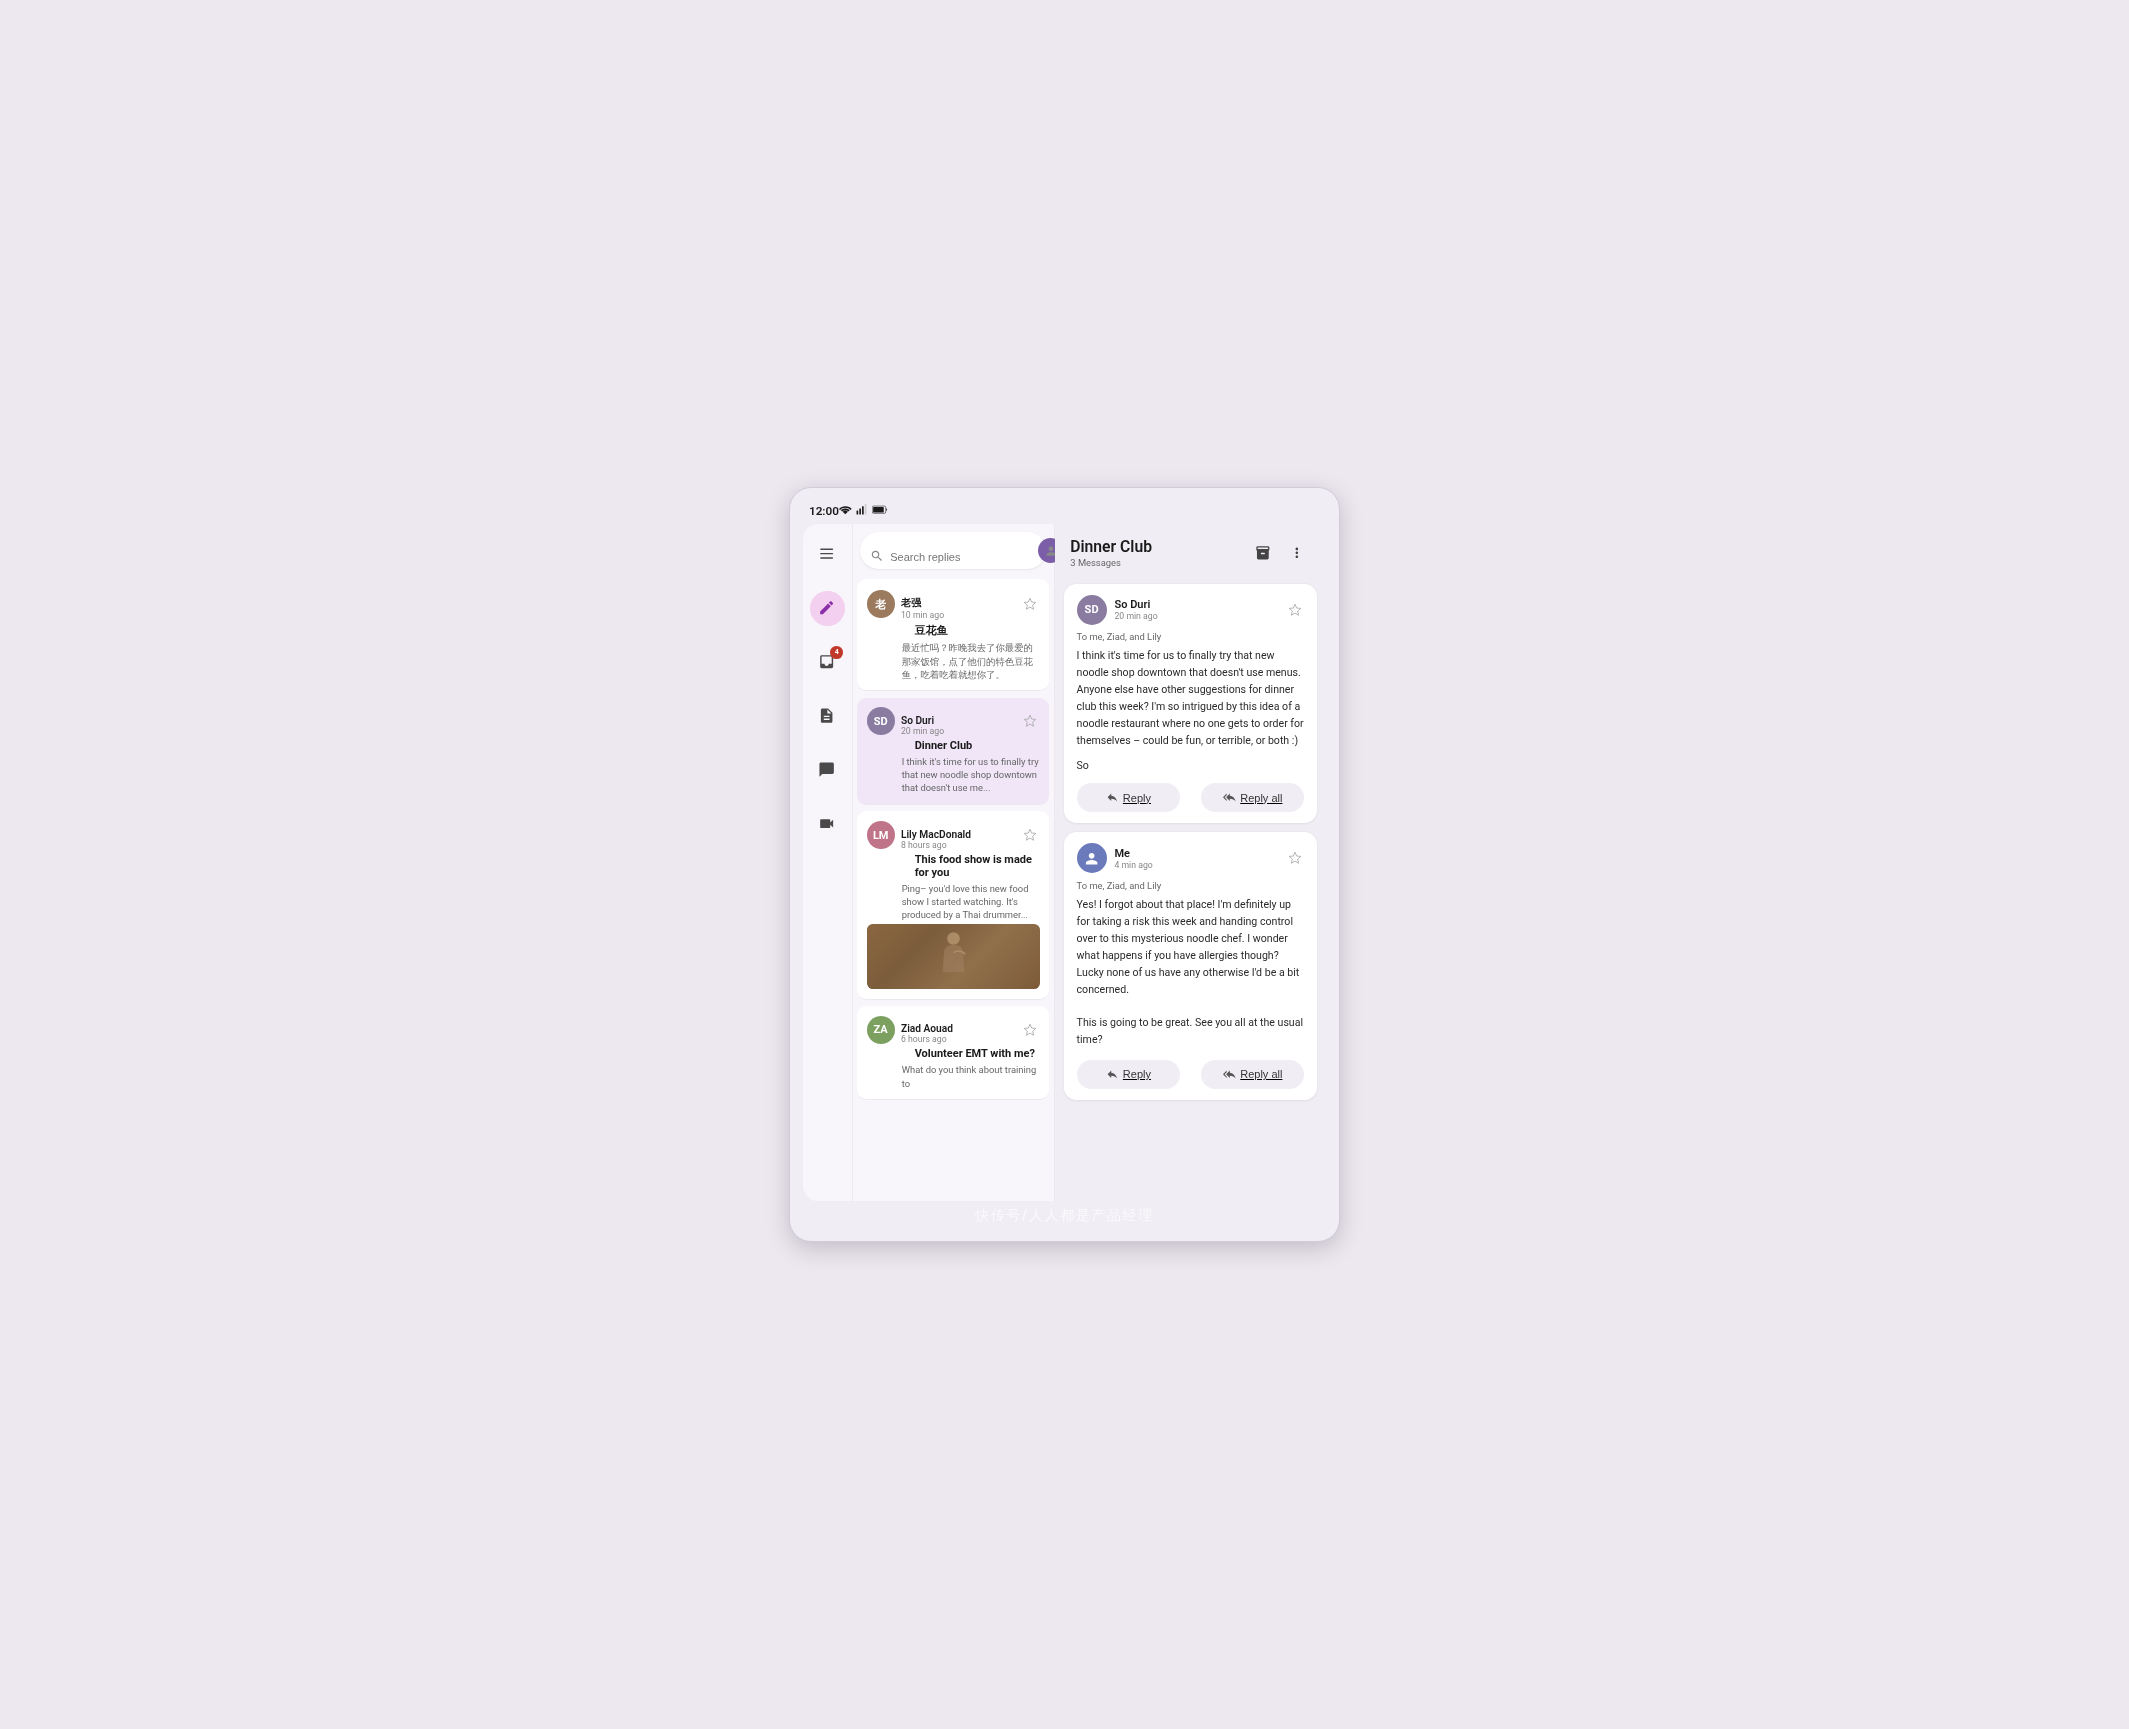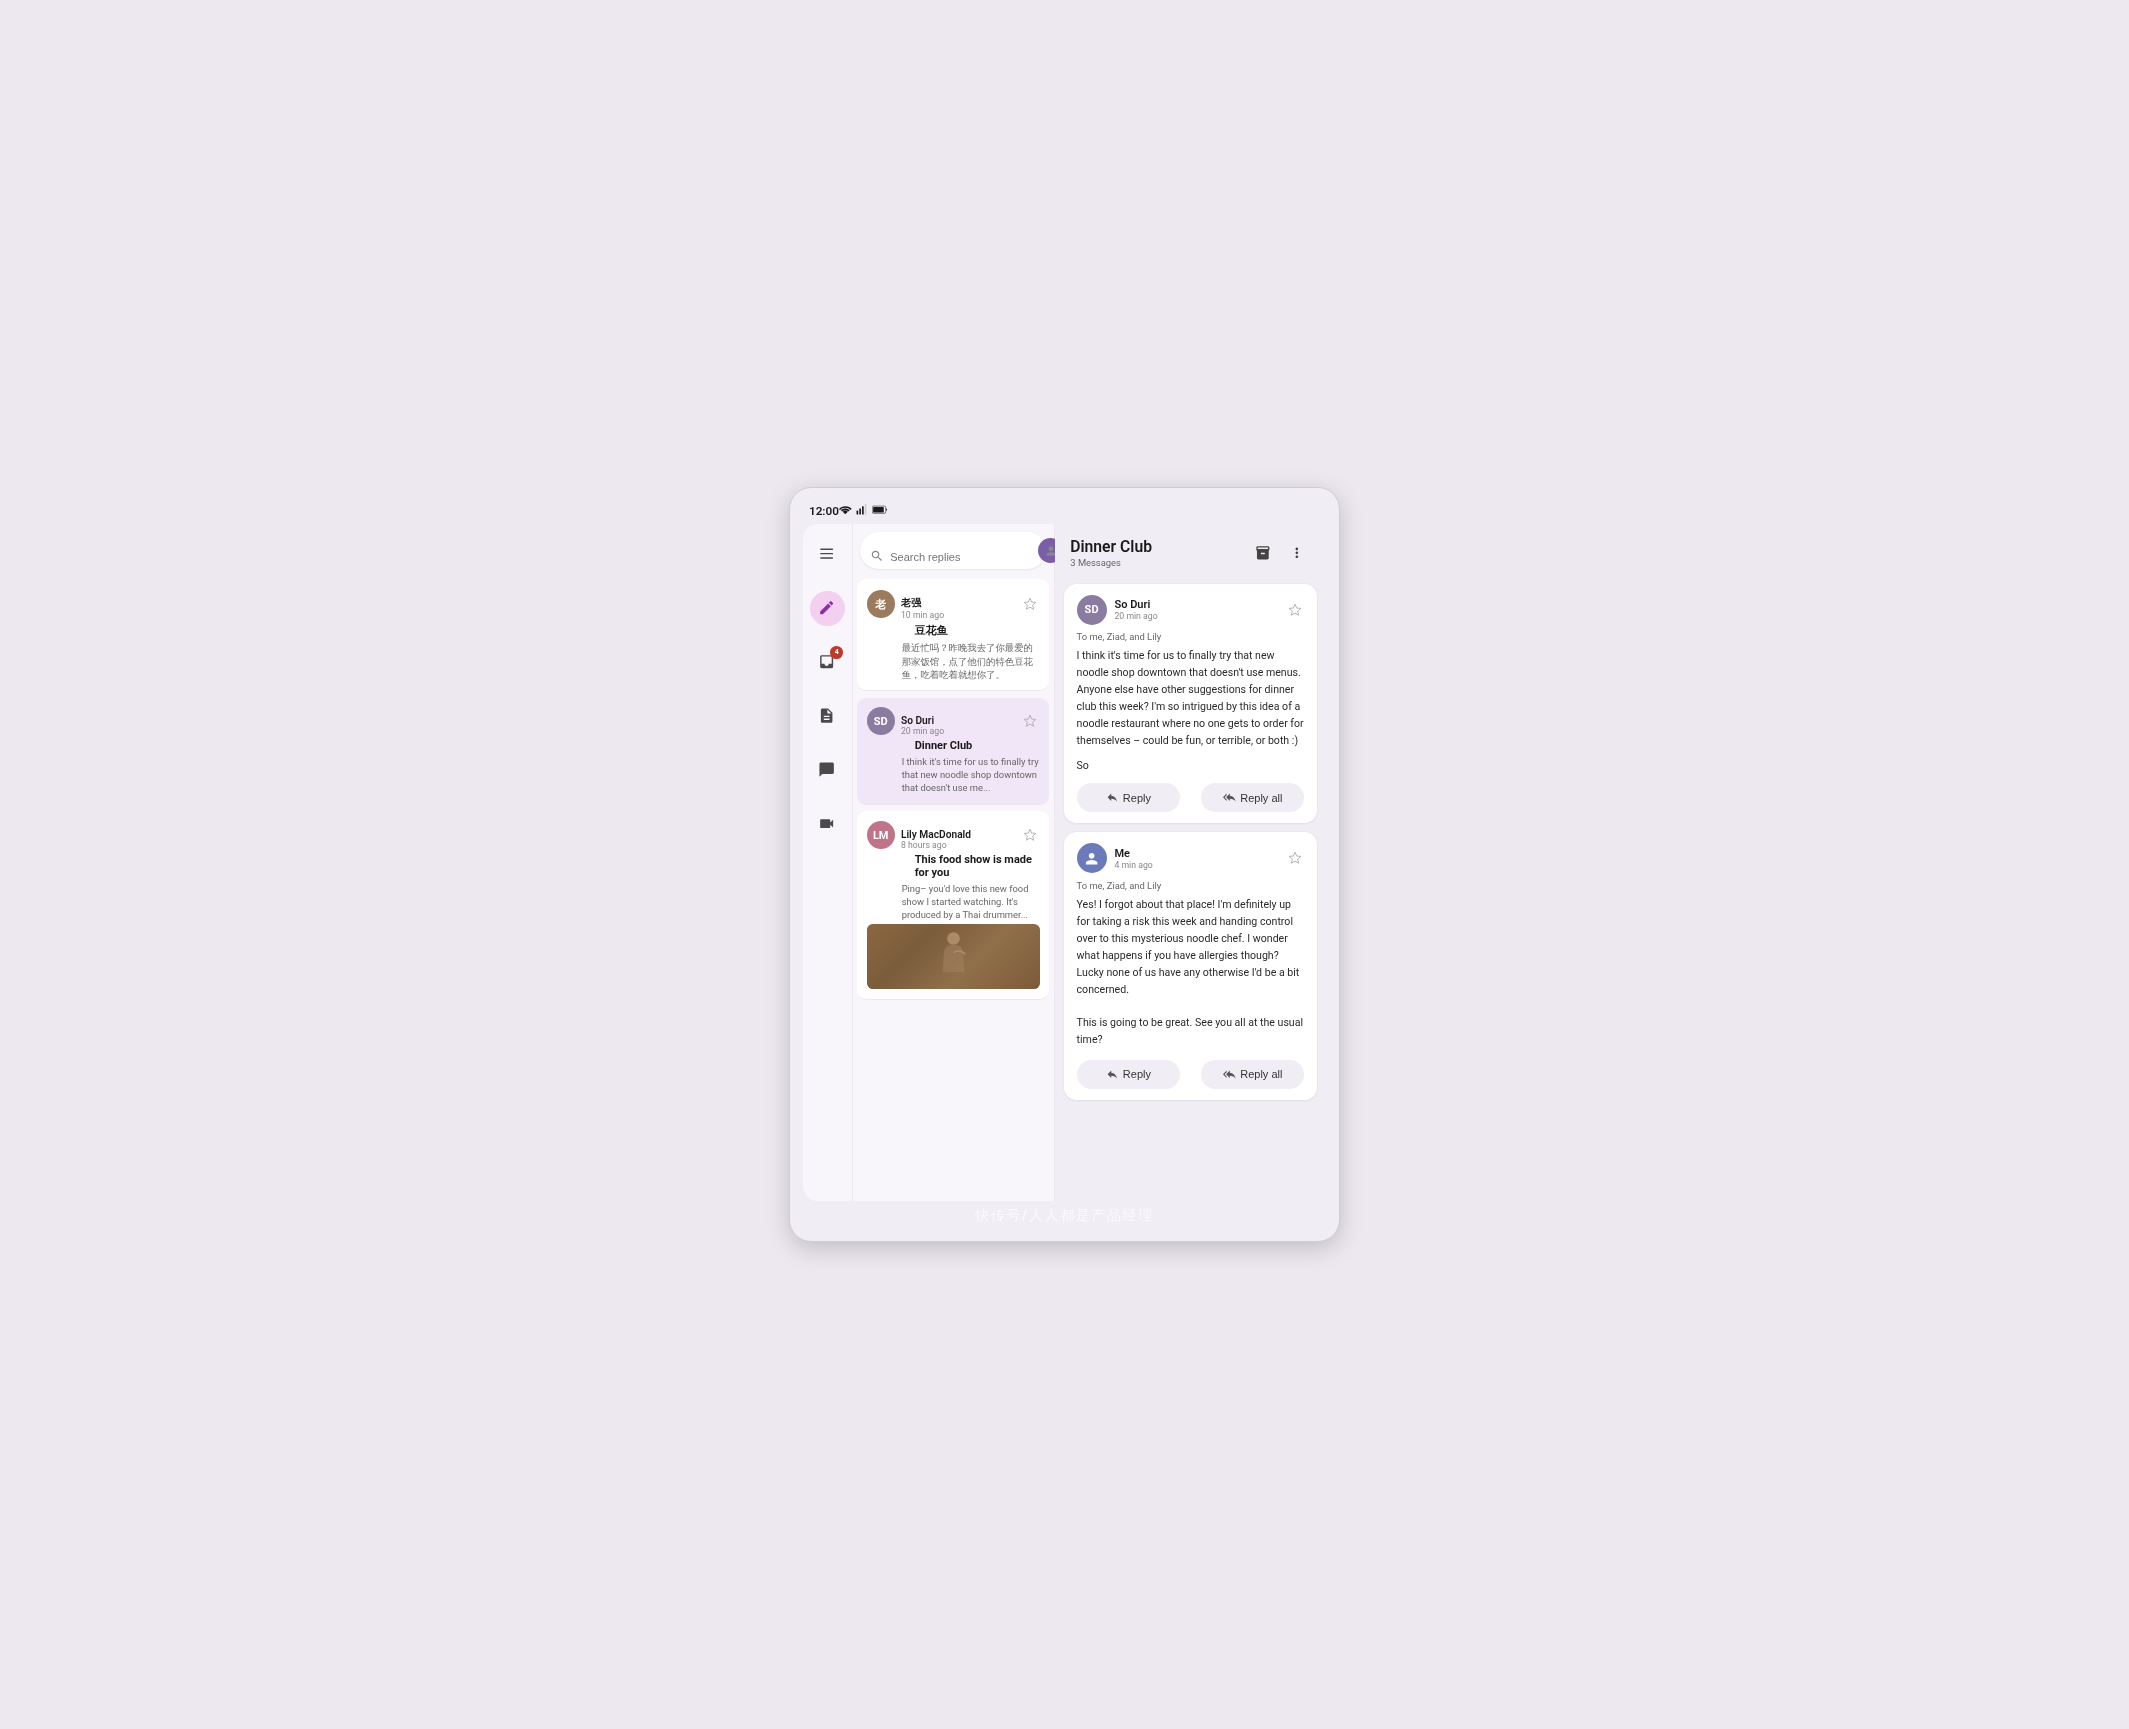--- a/index.html
+++ b/index.html
@@ -319,20 +319,21 @@
     }
     .msg-sign {
       font-size: 10.6px;
       color: #2a2a2a;
       margin-top: 9.4px;
     }
     .message-actions {
       display: flex;
       gap: 21px;
       margin-top: 11px;
+      text-decoration: underline;
     }
     .action-btn {
       flex: 1;
       padding: 7.9px 0;
       border: none;
       background: #f0edf4;
       border-radius: 39px;
       font-size: 11px;
       font-weight: 500;
       color: #333;
@@ -523,20 +524,36 @@
           <div class="food-image-placeholder">
 
             <svg width="47" height="55" viewBox="0 0 60 70" style="position:relative;z-index:1;opacity:0.6;">
               <circle cx="30" cy="12" r="8" fill="#c8a882"></circle>
               <path d="M18 28 Q20 20 30 20 Q40 20 42 28 L44 55 H16 Z" fill="#a08060"></path>
               <path d="M30 30 Q38 25 45 32" stroke="#c8a882" stroke-width="2" fill="none"></path>
             </svg>
           </div>
         </div>
 
+        <div class="email-item">
+          <div class="email-item-header">
+            <div class="email-avatar" style="background:#7ba060;">ZA</div>
+            <div class="email-meta">
+              <div class="email-sender">Ziad Aouad</div>
+              <div class="email-time">6 hours ago</div>
+            </div>
+            <button class="star-btn">
+              <svg viewBox="0 0 24 24">
+                  <path d="M22 9.24l-7.19-.62L12 2 9.19 8.63 2 9.24l5.46 4.73L5.82 21 12 17.27 18.18 21l-1.63-7.03L22 9.24z"></path>
+                </svg>
+            </button>
+          </div>
+          <div class="email-subject">Volunteer EMT with me?</div>
+          <div class="email-preview">What do you think about training to</div>
+        </div>
       </div>
     </div>
 
     <div class="detail-panel">
       <div class="detail-header">
         <div>
           <div class="detail-title">Dinner Club</div>
           <div class="detail-count">3 Messages</div>
         </div>
         <div class="detail-actions">

